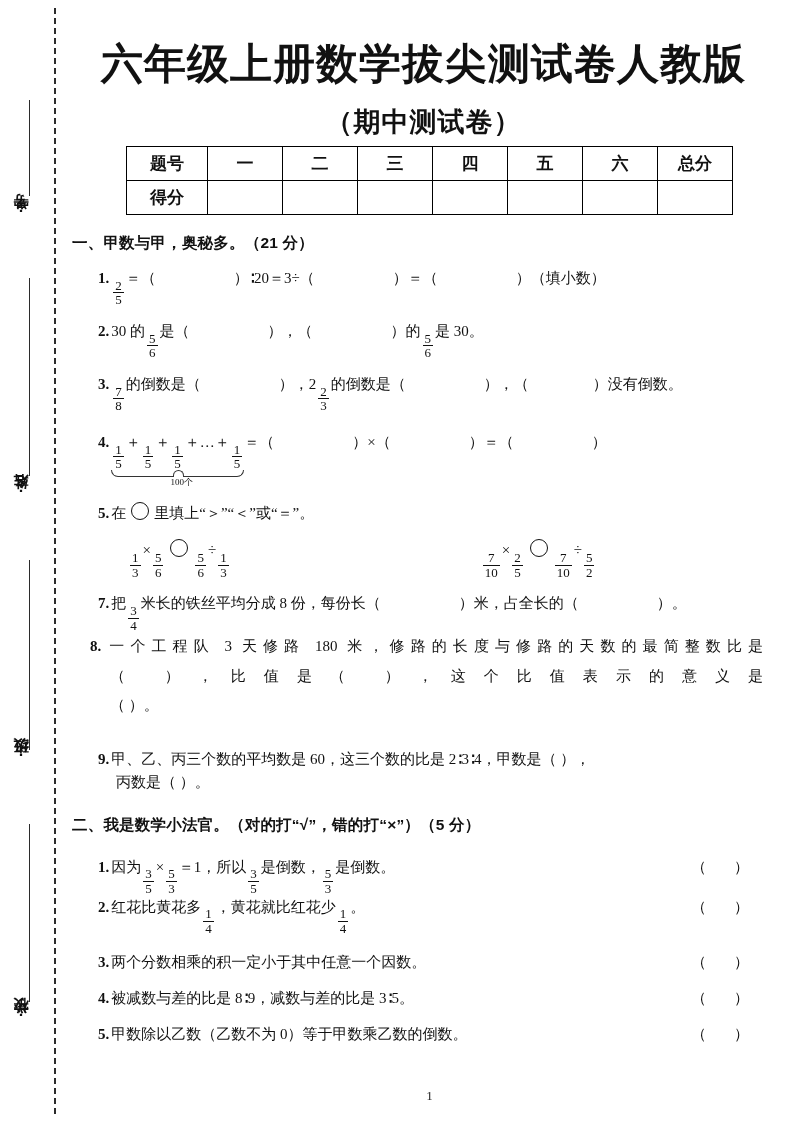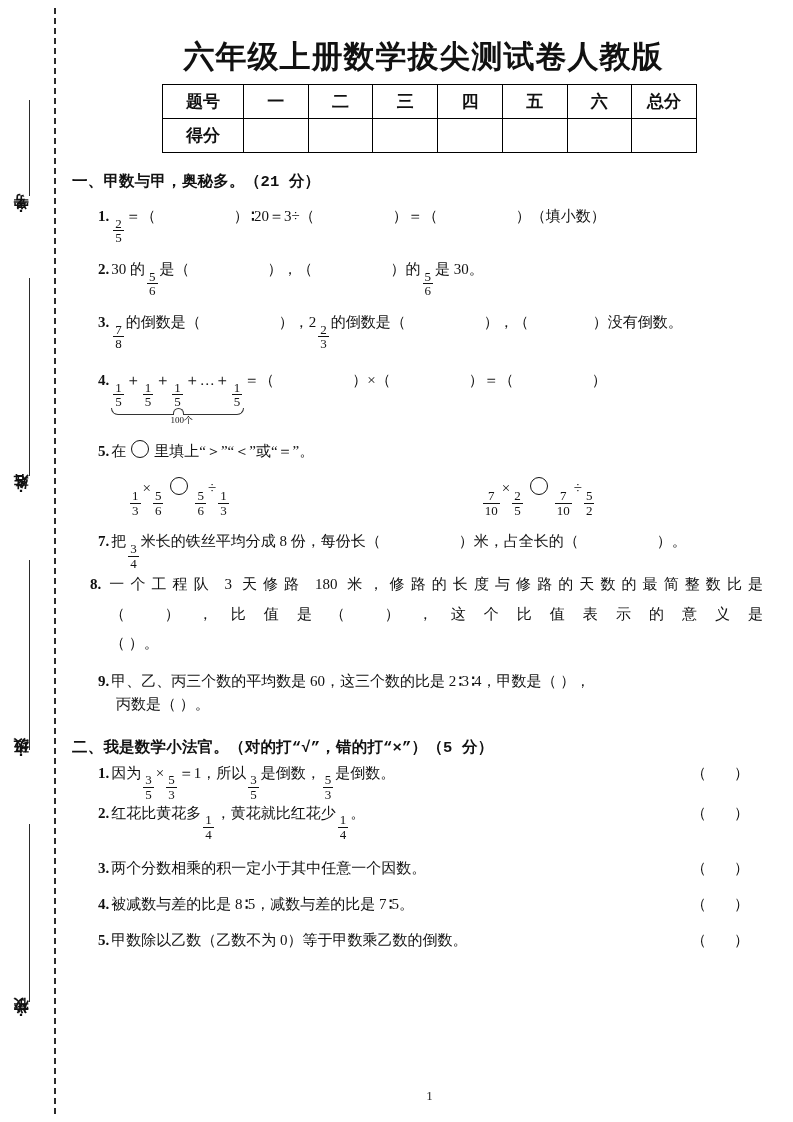--- a/index.html
+++ b/index.html
@@ -51,21 +51,21 @@
   
   .page {
     position: absolute;
     left: 66px; top: 0;
     width: 727px; height: 1122px;
   }
 
   .title-main {
     margin: 36px 0 0 0;
     text-align: center;
-    font-size: 31px;
+    font-size: 42px;
     font-weight: 700;
     letter-spacing: 1px;
     font-family: "Liberation Sans", "DejaVu Sans", sans-serif;
     padding-right: 12px;
   }
   .title-sub {
     margin: 12px 0 0 0;
     text-align: center;
     font-size: 27px;
     font-weight: 700;
@@ -78,21 +78,21 @@
     margin: 22px 28px 0 0;
     text-align: right;
     font-size: 16px;
     font-family: "Liberation Serif", "DejaVu Serif", serif;
   }
 
   
   .score-table {
     margin: 6px auto 0 auto;
     border-collapse: collapse;
-    width: 535px;
+    width: 607px;
     table-layout: fixed;
   }
   .score-table td {
     border: 1px solid #000000;
     height: 31px;
     text-align: center;
     vertical-align: middle;
     font-size: 17px;
     font-weight: 700;
     font-family: "Liberation Sans", "DejaVu Sans", sans-serif;
@@ -104,21 +104,21 @@
 
   .sec-head {
     font-size: 15.5px;
     font-weight: 700;
     font-family: "Liberation Sans", "DejaVu Sans", sans-serif;
     margin: 18px 0 4px 0;
     letter-spacing: 0.2px;
   }
   .sec-head .pts {
     font-weight: 700;
-    font-family: Liberation Mono, monospace;
+    font-family: Liberation Sans, sans-serif;
   }
 
   .q {
     font-size: 15px;
     line-height: 1.55;
     margin: 13px 0 0 26px;
     position: relative;
   }
   .q .num {
     font-weight: 700;
@@ -228,20 +228,21 @@
 
   <div class="vlabel" style="top:748px;">班级：</div>
   <div class="vrule" style="top:824px;height:178px;"></div>
 
   <div class="vlabel" style="top:1008px;">学校：</div>
 </div>
 
 <div class="page">
 
   <h1 class="title-main">六年级上册数学拔尖测试卷人教版</h1>
+  <h2 class="title-sub">（期中测试卷）</h2>
 
 
   <table class="score-table">
     <tbody>
         <tr>
       <td class="head-cell">题号</td>
       <td>一</td>
       <td>二</td>
       <td>三</td>
       <td>四</td>
@@ -352,30 +353,30 @@
     </div>
 
     <div class="q" style="margin-left:18px;margin-top:0;">
       <div class="just-block">
         <div><span class="num">8.</span><span>一个工程队 3 天修路 180 米，修路的长度与修路的天数的最简整数比是</span></div>
         <div style="padding-left:20px;">（          ），比值是（          ），这个比值表示的意义是</div>
         <div class="lastline" style="padding-left:20px;">（                                   ）。</div>
       </div>
     </div>
 
-    <div class="q" style="margin-top:12px;">
+    <div class="q" style="margin-top:28px;">
       <div><span class="num">9.</span><span>甲、乙、丙三个数的平均数是 60，这三个数的比是 2∶3∶4，甲数是（          ），</span></div>
       <div style="padding-left:18px;">丙数是（          ）。</div>
     </div>
 
     <div class="sec-head" style="margin-top:20px;">
       <span>二、我是数学小法官。</span><span class="pts">（对的打“√”，错的打“×”）（5 分）</span>
     </div>
 
-    <div class="q" style="margin-top:4px;">
+    <div class="q" style="margin-top:20px;">
       <div class="q-row">
         <span class="stem"><span class="num">1.</span><span>因为</span><span class="frac">
               <span class="num-p">3</span>
               <span class="den-p">5</span>
             </span><span>×</span><span class="frac">
               <span class="num-p">5</span>
               <span class="den-p">3</span>
             </span><span>＝1，所以</span><span class="frac">
               <span class="num-p">3</span>
               <span class="den-p">5</span>
@@ -402,21 +403,21 @@
 
     <div class="q" style="margin-top:15px;">
       <div class="q-row">
         <span class="stem"><span class="num">3.</span><span>两个分数相乘的积一定小于其中任意一个因数。</span></span>
         <span class="judge">（    ）</span>
       </div>
     </div>
 
     <div class="q" style="margin-top:13px;">
       <div class="q-row">
-        <span class="stem"><span class="num">4.</span><span>被减数与差的比是 8∶5，减数与差的比是 7∶5。</span></span>
+        <span class="stem"><span class="num">4.</span><span>被减数与差的比是 8∶9，减数与差的比是 3∶5。</span></span>
         <span class="judge">（    ）</span>
       </div>
     </div>
 
     <div class="q" style="margin-top:13px;">
       <div class="q-row">
         <span class="stem"><span class="num">5.</span><span>甲数除以乙数（乙数不为 0）等于甲数乘乙数的倒数。</span></span>
         <span class="judge">（    ）</span>
       </div>
     </div>

